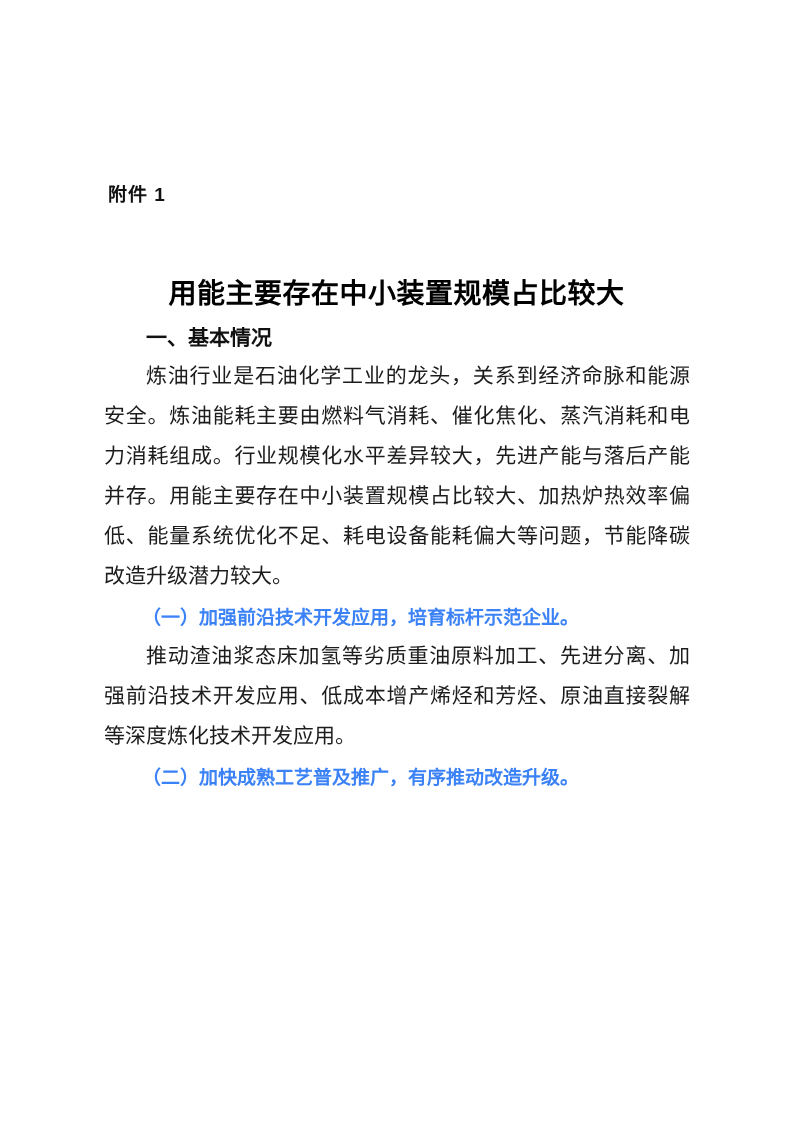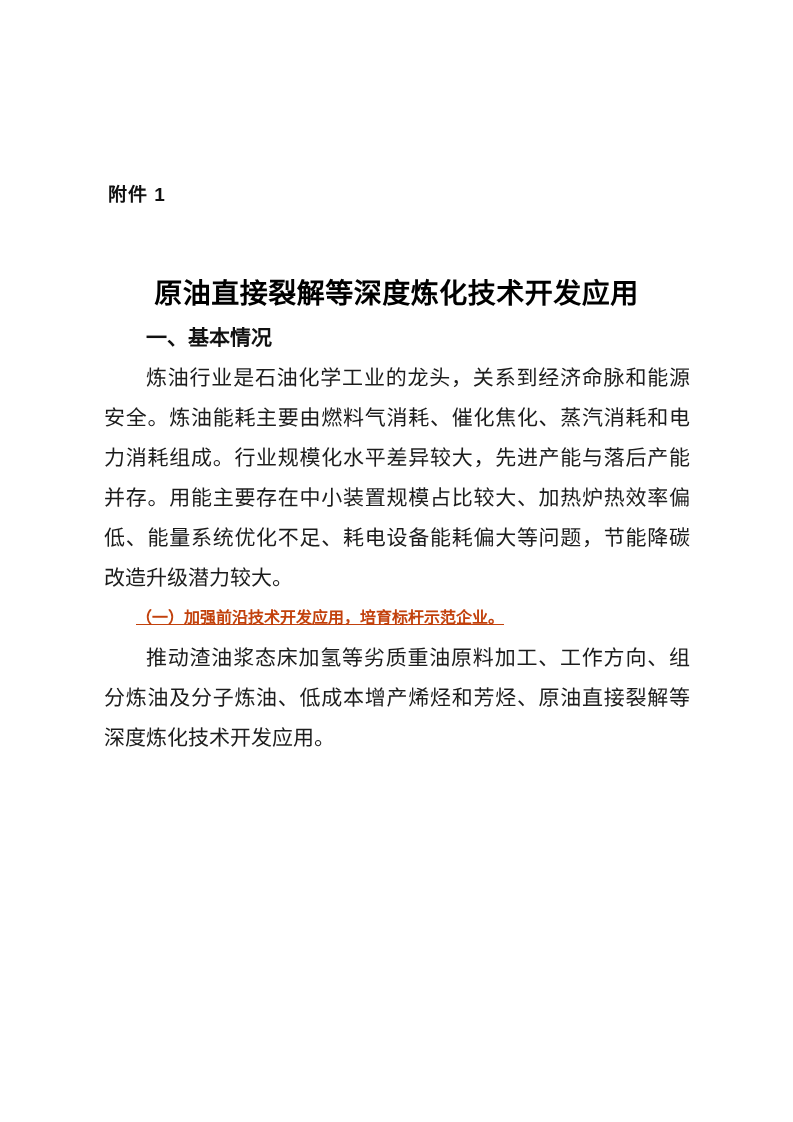--- a/index.html
+++ b/index.html
@@ -51,56 +51,56 @@
     margin: 0;
     font-family: "Liberation Sans", "DejaVu Sans", sans-serif;
     font-weight: bold;
     font-size: 21px;
     line-height: 40px;
     text-indent: 2em;
     color: #111111;
   }
   .body-paragraph {
     margin: 0;
-    font-family: Liberation Sans, sans-serif;
+    font-family: Liberation Mono, monospace;
     font-size: 21px;
     line-height: 40px;
     text-indent: 2em;
     text-align: justify;
     text-justify: inter-ideograph;
     color: #1c1c1c;
   }
   .subheading {
     margin: 0;
     font-family: "Liberation Serif", "DejaVu Serif", serif;
     font-weight: bold;
-    font-size: 16px;
+    font-size: 19px;
     line-height: 40px;
     text-indent: 2em;
     text-align: justify;
-    color: #c2410c;
-    text-decoration: underline;
+    color: #3b82f6;
   }
 </style>
 </head>
 <body>
 
 <div class="page">
 
   <div class="attachment-label">附件 1</div>
 
-  <h1 class="doc-title">原油直接裂解等深度炼化技术开发应用</h1>
+  <h1 class="doc-title">用能主要存在中小装置规模占比较大</h1>
 
   <div class="content">
 
     <h2 class="section-heading">一、基本情况</h2>
 
     <p class="body-paragraph">炼油行业是石油化学工业的龙头，关系到经济命脉和能源安全。炼油能耗主要由燃料气消耗、催化焦化、蒸汽消耗和电力消耗组成。行业规模化水平差异较大，先进产能与落后产能并存。用能主要存在中小装置规模占比较大、加热炉热效率偏低、能量系统优化不足、耗电设备能耗偏大等问题，节能降碳改造升级潜力较大。</p>
 
 
 
     <p class="subheading">（一）加强前沿技术开发应用，培育标杆示范企业。</p>
 
-    <p class="body-paragraph">推动渣油浆态床加氢等劣质重油原料加工、工作方向、组分炼油及分子炼油、低成本增产烯烃和芳烃、原油直接裂解等深度炼化技术开发应用。</p>
+    <p class="body-paragraph">推动渣油浆态床加氢等劣质重油原料加工、先进分离、加强前沿技术开发应用、低成本增产烯烃和芳烃、原油直接裂解等深度炼化技术开发应用。</p>
 
+    <p class="subheading">（二）加快成熟工艺普及推广，有序推动改造升级。</p>
 
   </div>
 </div>
 
 </body></html>

